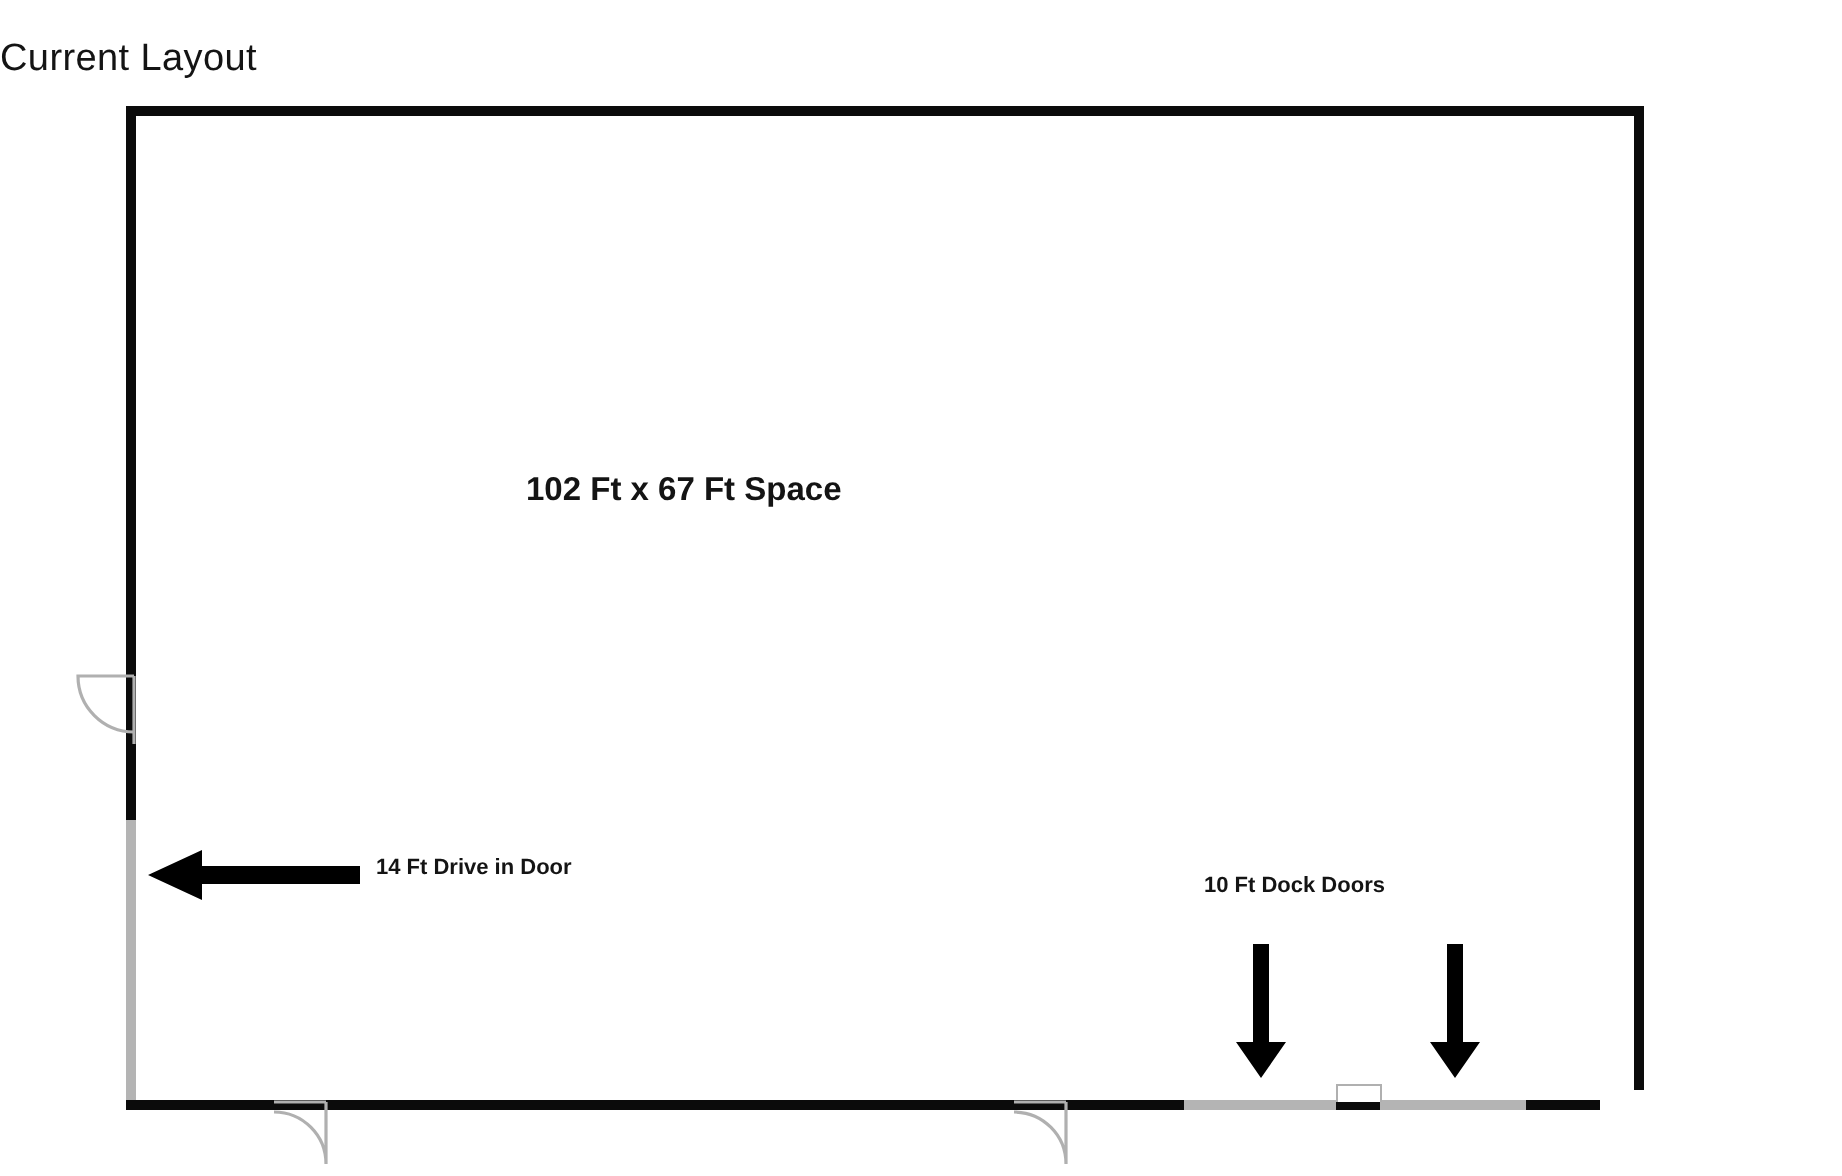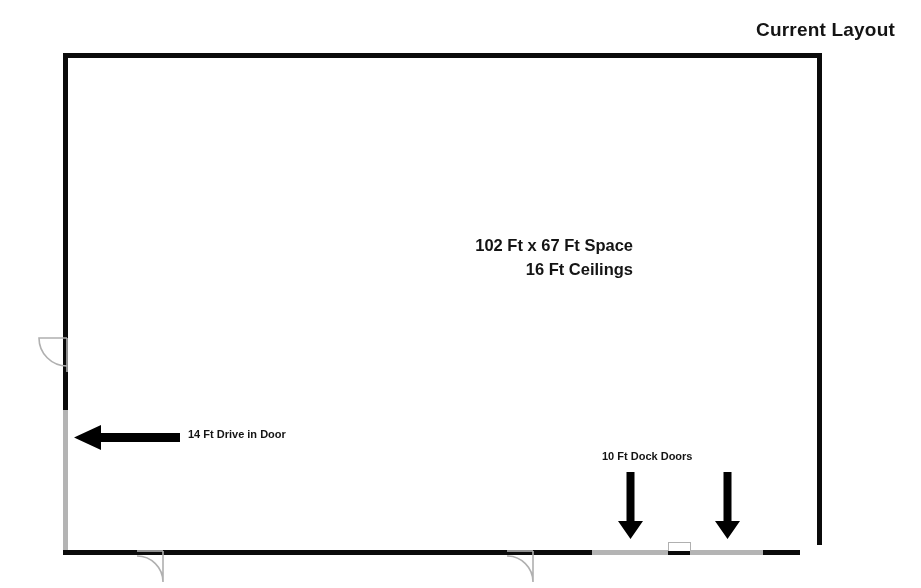--- a/index.html
+++ b/index.html
@@ -20,23 +20,23 @@
     height: 588px;
     background: #ffffff;
   }
 
   
   .plan-title {
     position: absolute;
     left: 0;
     top: 19px;
     width: 895px;
-    text-align: right;
+    text-align: left;
     font-size: 19px;
-    font-weight: bold;
+    font-weight: normal;
     color: #141414;
     letter-spacing: 0.2px;
     white-space: nowrap;
   }
 
   
   .wall {
     position: absolute;
     background: #0b0b0b;
   }
@@ -68,38 +68,38 @@
     background: #ffffff;
     box-sizing: border-box;
   }
 
   
   .space-spec {
     position: absolute;
     left: 263px;
     top: 234px;
     width: 370px;
-    text-align: right;
+    text-align: left;
     font-size: 16.5px;
     font-weight: bold;
     color: #141414;
     line-height: 23.5px;
   }
   .space-spec div { white-space: nowrap; }
 
   
   .callout-label {
     position: absolute;
     font-size: 11px;
     font-weight: bold;
     color: #141414;
     white-space: nowrap;
   }
   #drive-in-label { left: 188px; top: 428px; }
-  #dock-doors-label { left: 602px; top: 437px; margin-top: 13px; }
+  #dock-doors-label { left: 602px; top: 437px; }
 
   
   .arrow {
     position: absolute;
   }
   .arrow svg { display: block; }
   .arrow svg path { fill: #000000; }
 </style>
 </head>
 <body>
@@ -144,21 +144,20 @@
 
   <div class="door-arc" style="left:507px; top:551px;">
     <svg width="30" height="34" viewBox="0 0 30 34">
       <line x1="0" y1="0" x2="26" y2="0"></line>
       <path d="M 26 0 L 26 31 A 26 26 0 0 0 0 5"></path>
     </svg>
   </div>
 
   <div class="space-spec">
     <div>102 Ft x 67 Ft Space</div>
-    <div>16 Ft Ceilings</div>
   </div>
 
   <div class="arrow" style="left:74px; top:424px;">
     <svg width="106" height="27" viewBox="0 0 106 27">
       <path d="M 106 9 L 27 9 L 27 1 L 0 13.5 L 27 26 L 27 18 L 106 18 Z"></path>
     </svg>
   </div>
   <div class="callout-label" id="drive-in-label">14 Ft Drive in Door</div>
 
   <div class="callout-label" id="dock-doors-label">10 Ft Dock Doors</div>

